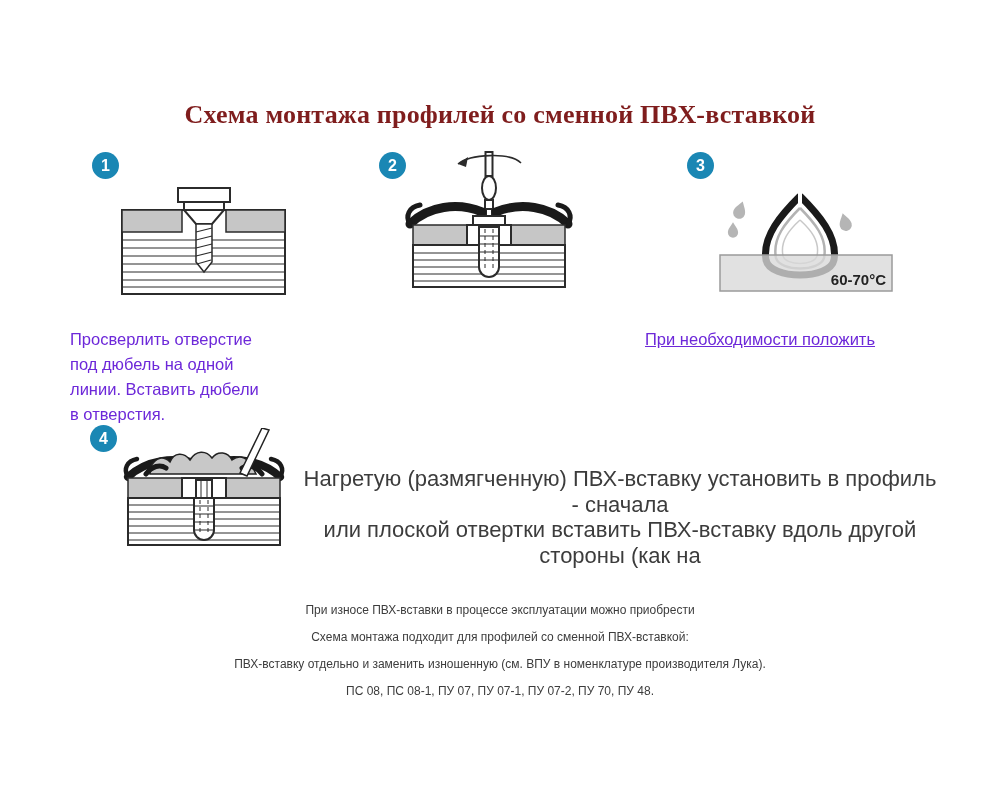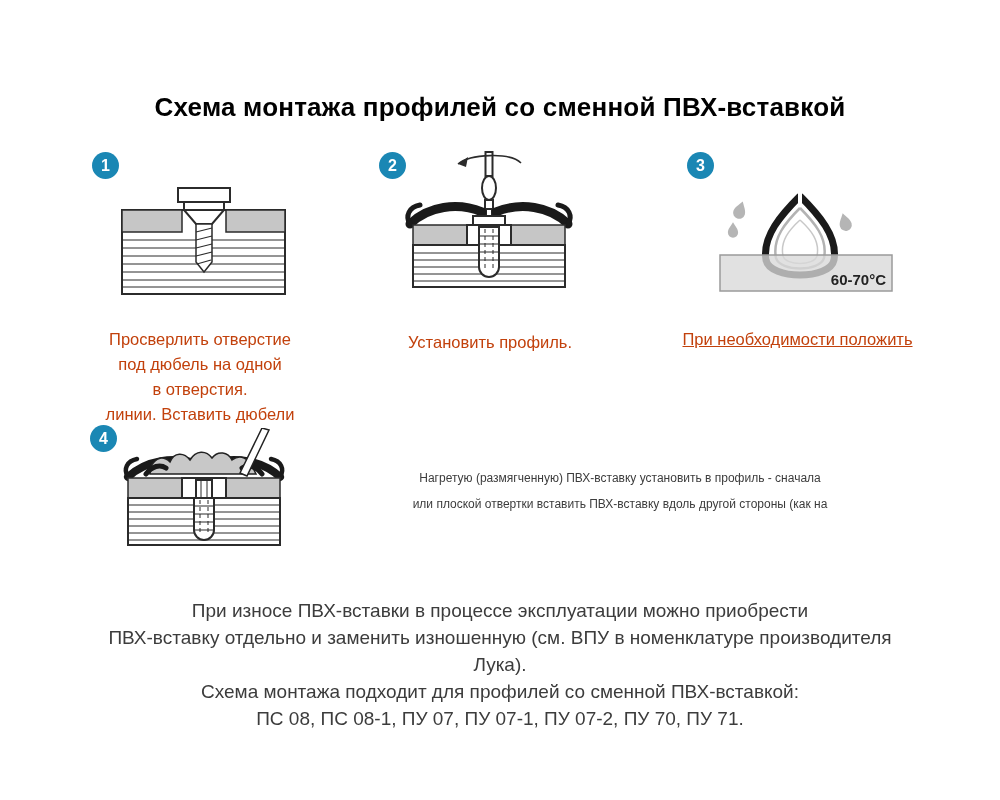--- a/index.html
+++ b/index.html
@@ -1,35 +1,35 @@
 <!DOCTYPE html>
 <html><head>
 <meta charset="utf-8">
 <style>
   html,body{margin:0;padding:0;background:#ffffff;}
   .page{
     position:relative;width:1000px;height:800px;background:#ffffff;overflow:hidden;
     font-family:"Liberation Sans", sans-serif;color:#3c3c3c;
   }
   .title{
-    position:absolute;left:0;right:0;top:84px;margin:8px;text-align:center;
-    font-size:26px;font-weight:bold;color:#000000;letter-spacing:.2px;
+    position:absolute;left:0;right:0;top:84px;margin:16px;text-align:center;
+    font-size:26px;font-weight:bold;color:#7f1d1d;letter-spacing:.2px;font-family:Liberation Serif, serif;
   }
   .badge{
     position:absolute;width:27px;height:27px;border-radius:50%;
     background:#1a87b4;color:#fff;font-size:16px;font-weight:bold;
     display:flex;align-items:center;justify-content:center;line-height:1;
   }
   .ill{position:absolute;}
-  .caption{position:absolute;text-align:center;font-size:16.5px;line-height:25px;color:#c2410c;}
+  .caption{position:absolute;text-align:left;font-size:16.5px;line-height:25px;color:#6d28d9;}
   .caption div{display:block;}
   .step4-text{position:absolute;left:300px;top:466px;width:640px;text-align:center;
-    font-size:12px;line-height:25.5px;color:#3c3c3c;}
+    font-size:22px;line-height:25.5px;color:#3c3c3c;}
   .footer{position:absolute;left:80px;top:597px;width:840px;text-align:center;
-    font-size:19px;line-height:27px;color:#3c3c3c;}
+    font-size:12px;line-height:27px;color:#3c3c3c;}
   svg .ln{stroke:#2b2b2b;stroke-width:1;}
   svg .outline{fill:#ffffff;stroke:#2b2b2b;stroke-width:2;}
   svg .gray{fill:#c6c6c6;stroke:#2b2b2b;stroke-width:1.5;}
   svg text{font-family:"Liberation Sans", sans-serif;}
 </style>
 </head>
 <body>
 
 <div class="page">
 
@@ -59,22 +59,22 @@
         <line x1="78" y1="54" x2="94" y2="50"></line>
         <line x1="78" y1="62" x2="94" y2="58"></line>
         <line x1="78" y1="70" x2="94" y2="66"></line>
         <line x1="79" y1="78" x2="93" y2="74"></line>
       </g>
     </g>
   </svg>
   <div class="caption" style="left:70px;top:327px;width:260px;">
     <div>Просверлить отверстие</div>
     <div>под дюбель на одной</div>
+    <div>линии. Вставить дюбели</div>
     <div>в отверстия.</div>
-    <div>линии. Вставить дюбели</div>
   </div>
 
   <span class="badge" style="left:379px;top:152px;">2</span>
   <svg class="ill" style="left:398px;top:150px;" width="205" height="142" viewBox="0 0 205 142">
 
     <g>
       <rect class="outline" x="87.5" y="2" width="7" height="24" stroke-width="1.5"></rect>
       <ellipse class="outline" cx="91" cy="38" rx="7" ry="12" stroke-width="1.8"></ellipse>
       <rect class="outline" x="87" y="50" width="8" height="9" stroke-width="1.5"></rect>
       <rect class="outline" x="88" y="59" width="6" height="9" stroke-width="1.5"></rect>
@@ -104,23 +104,20 @@
       <path d="M81,77 h20 v40 a10,10 0 0 1 -20,0 Z" fill="#ffffff" stroke="#2b2b2b" stroke-width="2"></path>
       <line class="ln" x1="81" y1="86" x2="101" y2="86"></line>
       <line class="ln" x1="81" y1="94" x2="101" y2="94"></line>
       <line class="ln" x1="81" y1="102" x2="101" y2="102"></line>
       <line class="ln" x1="81" y1="110" x2="101" y2="110"></line>
       <line class="ln" x1="87" y1="79" x2="87" y2="120" stroke-dasharray="4,3"></line>
       <line class="ln" x1="95" y1="79" x2="95" y2="120" stroke-dasharray="4,3"></line>
     </g>
     <rect class="outline" x="75" y="66" width="32" height="9" stroke-width="1.8"></rect>
   </svg>
-  <div class="caption" style="left:365px;top:330px;width:250px;">
-    <div>Установить профиль.</div>
-  </div>
 
   <span class="badge" style="left:687px;top:152px;">3</span>
   <svg class="ill" style="left:700px;top:168px;" width="245" height="124" viewBox="0 0 245 124">
 
     <g fill="#b5b5b5">
       <path d="M0,-9 C3,-4 6,-1 6,3 A6,6 0 1 1 -6,3 C-6,-1 -3,-4 0,-9 Z" transform="translate(40,42) rotate(18)"></path>
       <path d="M0,-9 C3,-4 6,-1 6,3 A6,6 0 1 1 -6,3 C-6,-1 -3,-4 0,-9 Z" transform="translate(33,62) scale(0.85)"></path>
       <path d="M0,-9 C3,-4 6,-1 6,3 A6,6 0 1 1 -6,3 C-6,-1 -3,-4 0,-9 Z" transform="translate(145,54) rotate(-15)"></path>
     </g>
 
@@ -181,18 +178,18 @@
       <line class="ln" x1="96" y1="72" x2="96" y2="106" stroke-dasharray="4,3"></line>
     </g>
   </svg>
   <div class="step4-text">
     <div>Нагретую (размягченную) ПВХ-вставку установить в профиль - сначала</div>
     <div>или плоской отвертки вставить ПВХ-вставку вдоль другой стороны (как на</div>
   </div>
 
   <div class="footer">
     <div>При износе ПВХ-вставки в процессе эксплуатации можно приобрести</div>
+    <div>Схема монтажа подходит для профилей со сменной ПВХ-вставкой:</div>
     <div>ПВХ-вставку отдельно и заменить изношенную (см. ВПУ в номенклатуре производителя Лука).</div>
-    <div>Схема монтажа подходит для профилей со сменной ПВХ-вставкой:</div>
-    <div>ПС 08, ПС 08-1, ПУ 07, ПУ 07-1, ПУ 07-2, ПУ 70, ПУ 71.</div>
+    <div>ПС 08, ПС 08-1, ПУ 07, ПУ 07-1, ПУ 07-2, ПУ 70, ПУ 48.</div>
   </div>
 
 </div>
 
 </body></html>

